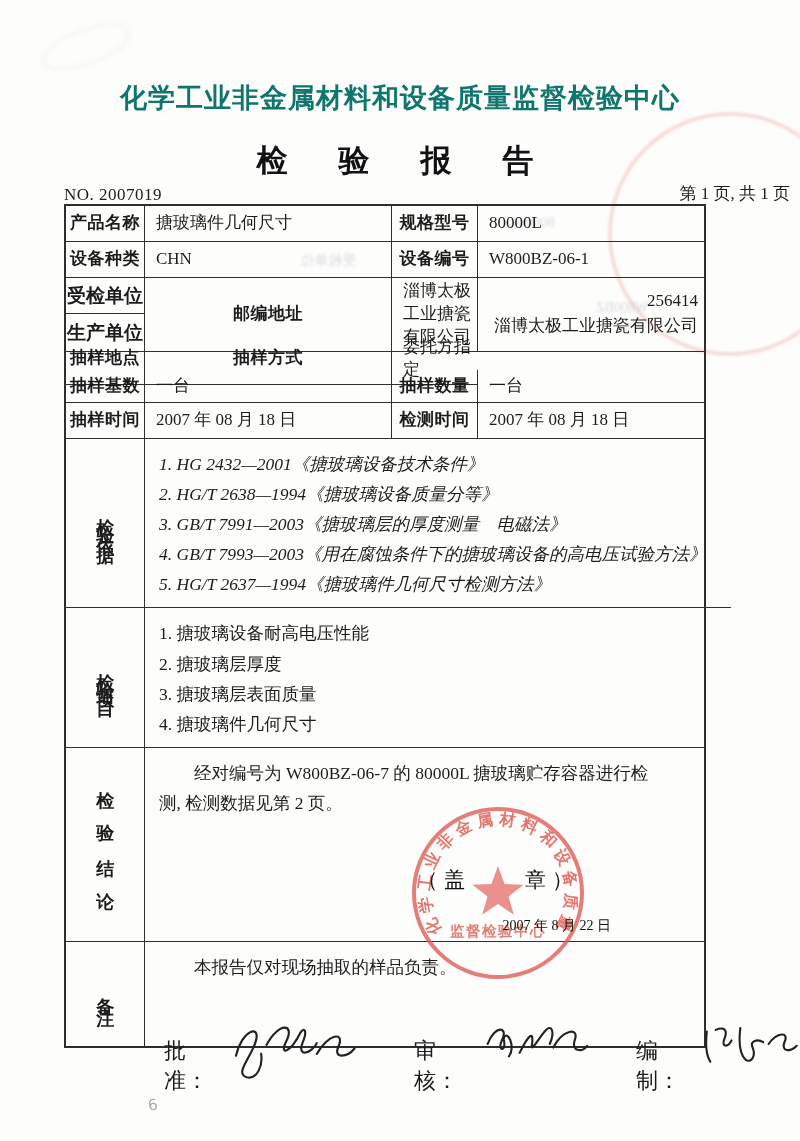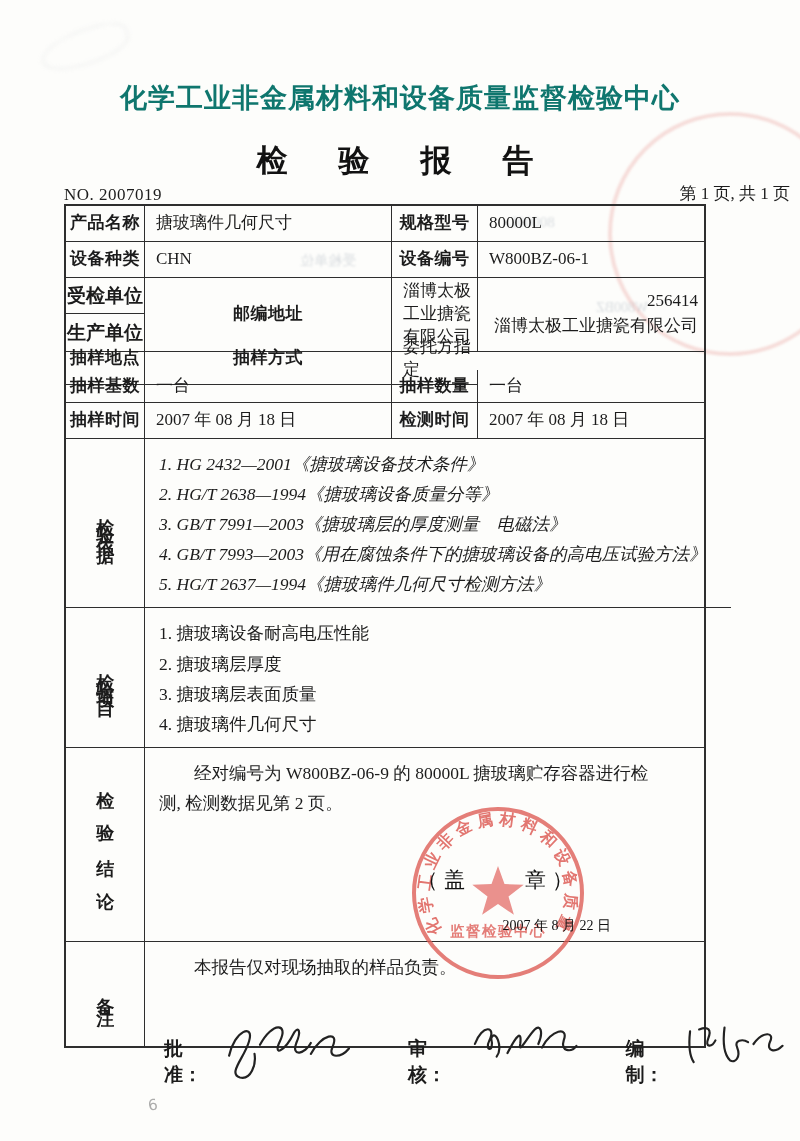--- a/index.html
+++ b/index.html
@@ -99,21 +99,21 @@
     color: #111; z-index: 3;
   }
   .stamp-date {
     position: absolute; left: 212px; top: 156px; width: 240px;
     text-align: right; font-size: 14px; color: #111; z-index: 3;
   }
   
   .sign-row {
     position: absolute; left: 64px; top: 1022px; width: 726px;
     display: flex; align-items: flex-start;
-    font-size: 19px; font-weight: bold;
+    font-size: 22px; font-weight: normal;
   }
   .sign-group { display: flex; align-items: flex-start; }
   .sign-group .sig { margin-left: 4px; margin-top: -8px; }
   .sg1 { margin-left: 100px; } .sg2 { margin-left: 52px; } .sg3 { margin-left: 44px; }
   .sign-label { padding-top: 14px; }
   
   .ghost-ring {
     position: absolute; top: 112px; right: -52px; width: 244px; height: 244px;
     border: 4px solid rgba(222, 96, 90, 0.20); border-radius: 50%;
     filter: blur(1px); pointer-events: none;
@@ -229,21 +229,21 @@
         <div class="items-line">4.  搪玻璃件几何尺寸</div>
       </div>
     </div>
 
     <div class="row sec hconcl">
       <div class="cell vcell">
         <span class="vlabel ls-concl">检验结论</span>
       </div>
       <div class="cell last sec-body">
         <div class="concl-wrap">
-          <div class="concl-par indent">经对编号为 W800BZ-06-9 的 80000L 搪玻璃贮存容器进行检测, 检测数据见第 2 页。</div>
+          <div class="concl-par indent">经对编号为 W800BZ-06-7 的 80000L 搪玻璃贮存容器进行检测, 检测数据见第 2 页。</div>
 
           <svg class="seal" viewBox="0 0 182 182">
             <circle cx="91" cy="93" r="84" fill="none" stroke="#dd5a54" stroke-width="4" opacity="0.85"></circle>
             <defs>
               <path id="sealArc" d="M 35 131 A 68 68 0 1 1 147 131" fill="none"></path>
             </defs>
             <text font-size="16" fill="#dd5a54" opacity="0.9" font-weight="bold" font-family="'Liberation Serif','DejaVu Serif',serif">
               <textPath href="#sealArc" startOffset="0" textLength="292">化学工业非金属材料和设备质量</textPath>
             </text>
             <polygon points="91,66 97.5,84.1 116.7,84.7 101.5,96.4 106.9,114.8 91,104 75.1,114.8 80.5,96.4 65.3,84.7 84.5,84.1" fill="#e4736e" opacity="0.85"></polygon>

